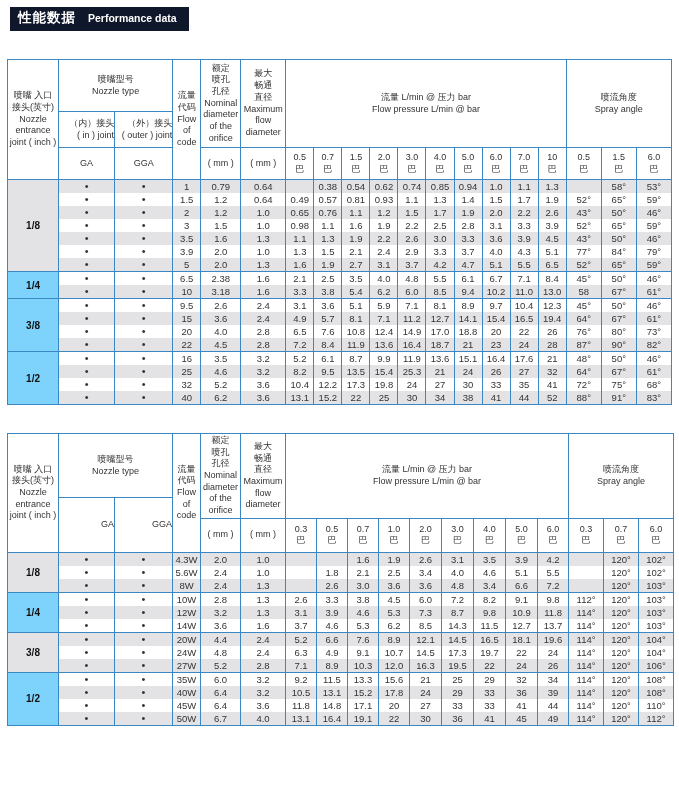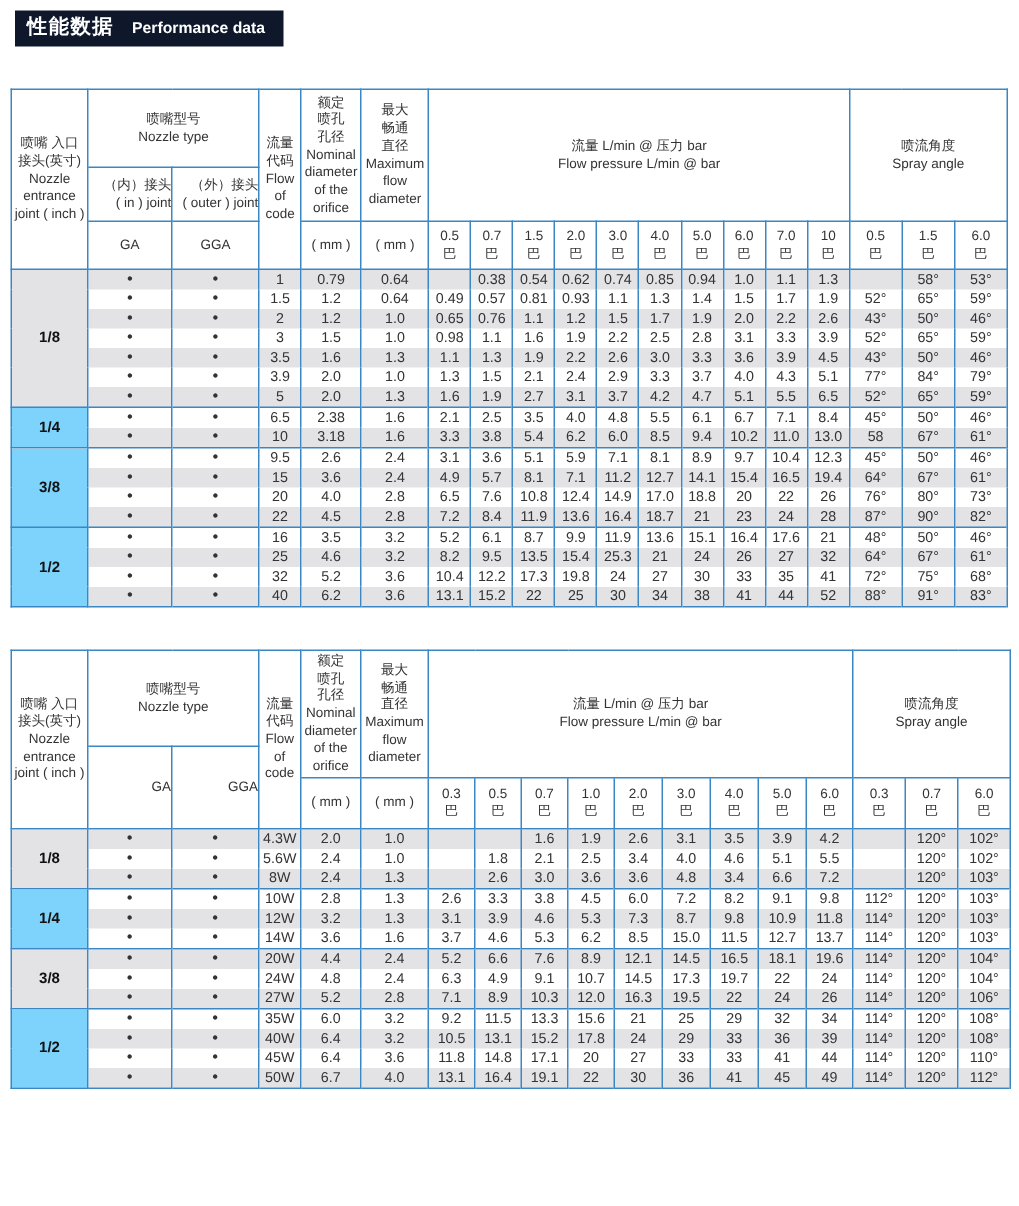--- a/index.html
+++ b/index.html
@@ -708,21 +708,21 @@
               <td class="bullet">•</td>
               <td class="bullet">•</td>
               <td>14W</td>
               <td>3.6</td>
               <td>1.6</td>
               <td>3.7</td>
               <td>4.6</td>
               <td>5.3</td>
               <td>6.2</td>
               <td>8.5</td>
-              <td>15.0</td>
+              <td>14.3</td>
               <td>11.5</td>
               <td>12.7</td>
               <td>13.7</td>
               <td>114°</td>
               <td>120°</td>
               <td>103°</td>
             </tr>
             <tr class="shaded group-start">
               <td class="size-cell" rowspan="3">3/8</td>
               <td class="bullet">•</td>

